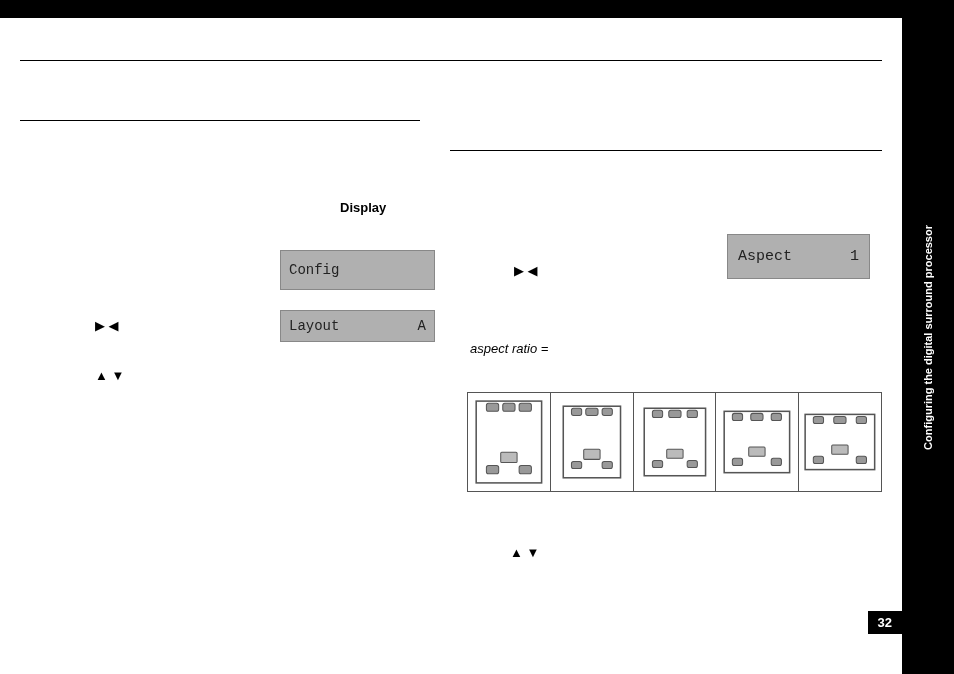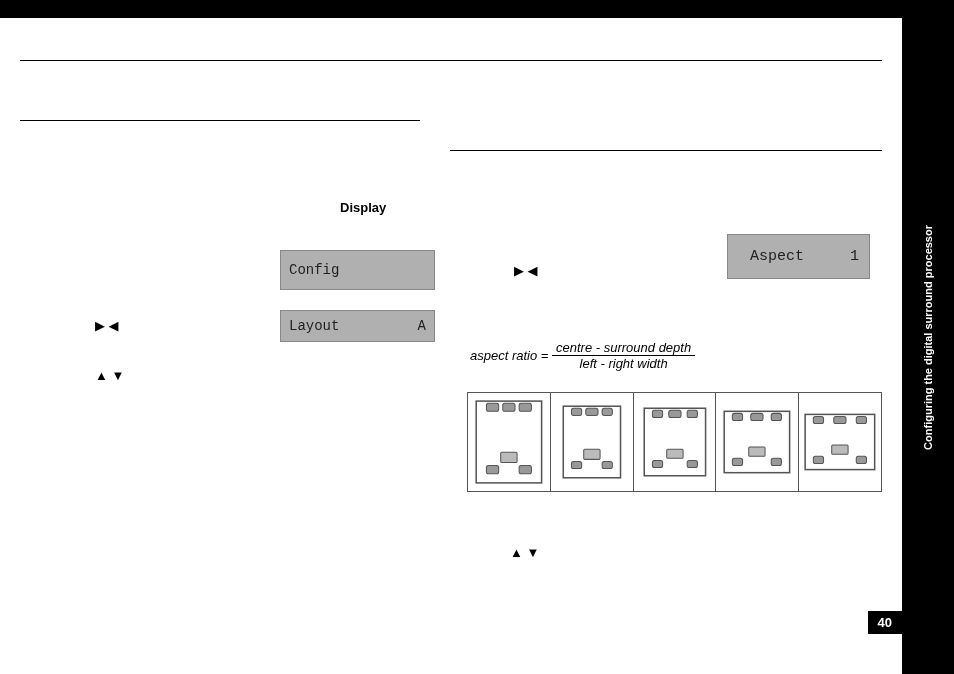--- a/index.html
+++ b/index.html
@@ -136,21 +136,21 @@
     .aspect-box {
       position: absolute;
       top: 234px;
       left: 727px;
       width: 143px;
       height: 45px;
       background: #b0b0b0;
       border: 1px solid #888;
       display: flex;
       align-items: center;
-      padding-left: 22px;
+      padding-left: 10px;
       padding-right: 10px;
       font-family: 'Courier New', monospace;
       font-size: 15px;
       color: #222;
       justify-content: space-between;
     }
 
     
     .arrow-left-right {
       position: absolute;
@@ -238,21 +238,21 @@
 <div class="top-line"></div>
 
 <div class="left-section-line"></div>
 
 <div class="right-section-line"></div>
 
 <div class="sidebar">
   <span class="sidebar-text">Configuring the digital surround processor</span>
 </div>
 
-<div class="page-number-tab">40</div>
+<div class="page-number-tab">32</div>
 
 <div class="display-label">Display</div>
 
 <div class="config-box">
   <span>Config</span>
 </div>
 
 <div class="layout-box">
   <span>Layout</span>
   <span>A</span>
@@ -264,24 +264,20 @@
 </div>
 
 <div class="arrow-left-right" style="top: 318px; left: 95px;">▶  ◀</div>
 
 <div class="arrow-up-down" style="top: 368px; left: 95px;">▲  ▼</div>
 
 <div class="arrow-left-right" style="top: 263px; left: 514px;">▶  ◀</div>
 
 <div class="formula-container">
   <span class="formula-label">aspect ratio =</span>
-  <span class="formula-fraction">
-    <span class="formula-numerator">centre - surround depth</span>
-    <span class="formula-denominator">left - right width</span>
-  </span>
 </div>
 
 <div class="room-diagrams">
 
   <div class="room-diagram">
     <svg viewBox="0 0 80 90" class="room-svg">
 
       <rect x="8" y="5" width="64" height="80" fill="white" stroke="#555" stroke-width="1.5"></rect>
 
       <rect x="18" y="7" width="12" height="8" rx="2" fill="#999" stroke="#555" stroke-width="1"></rect>

